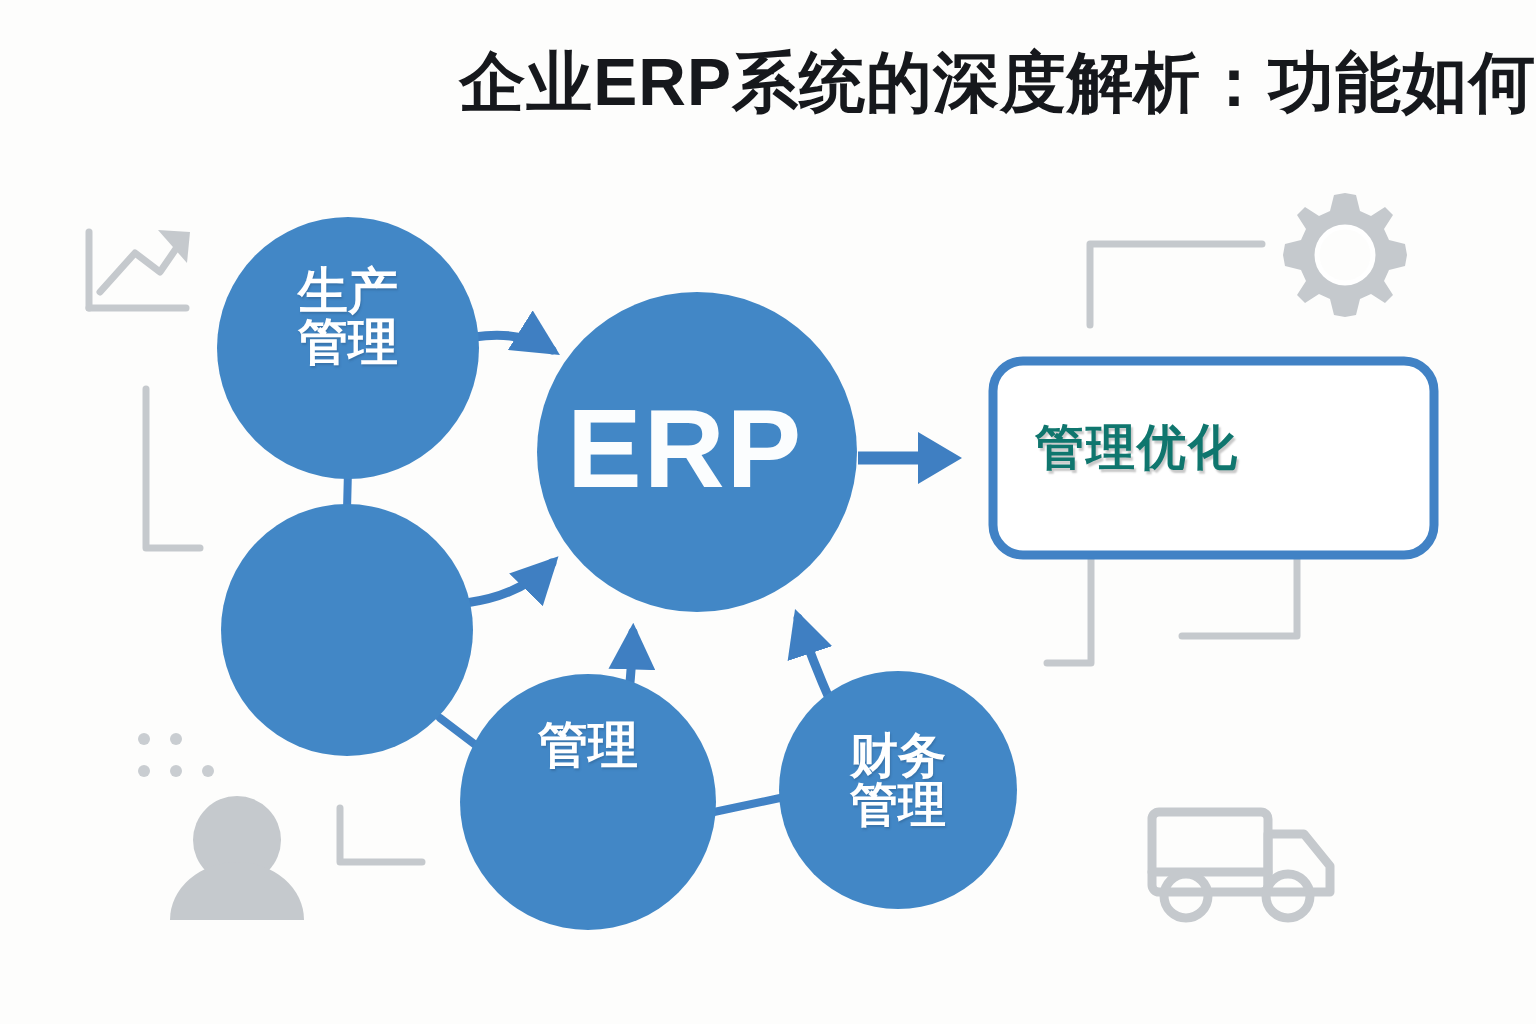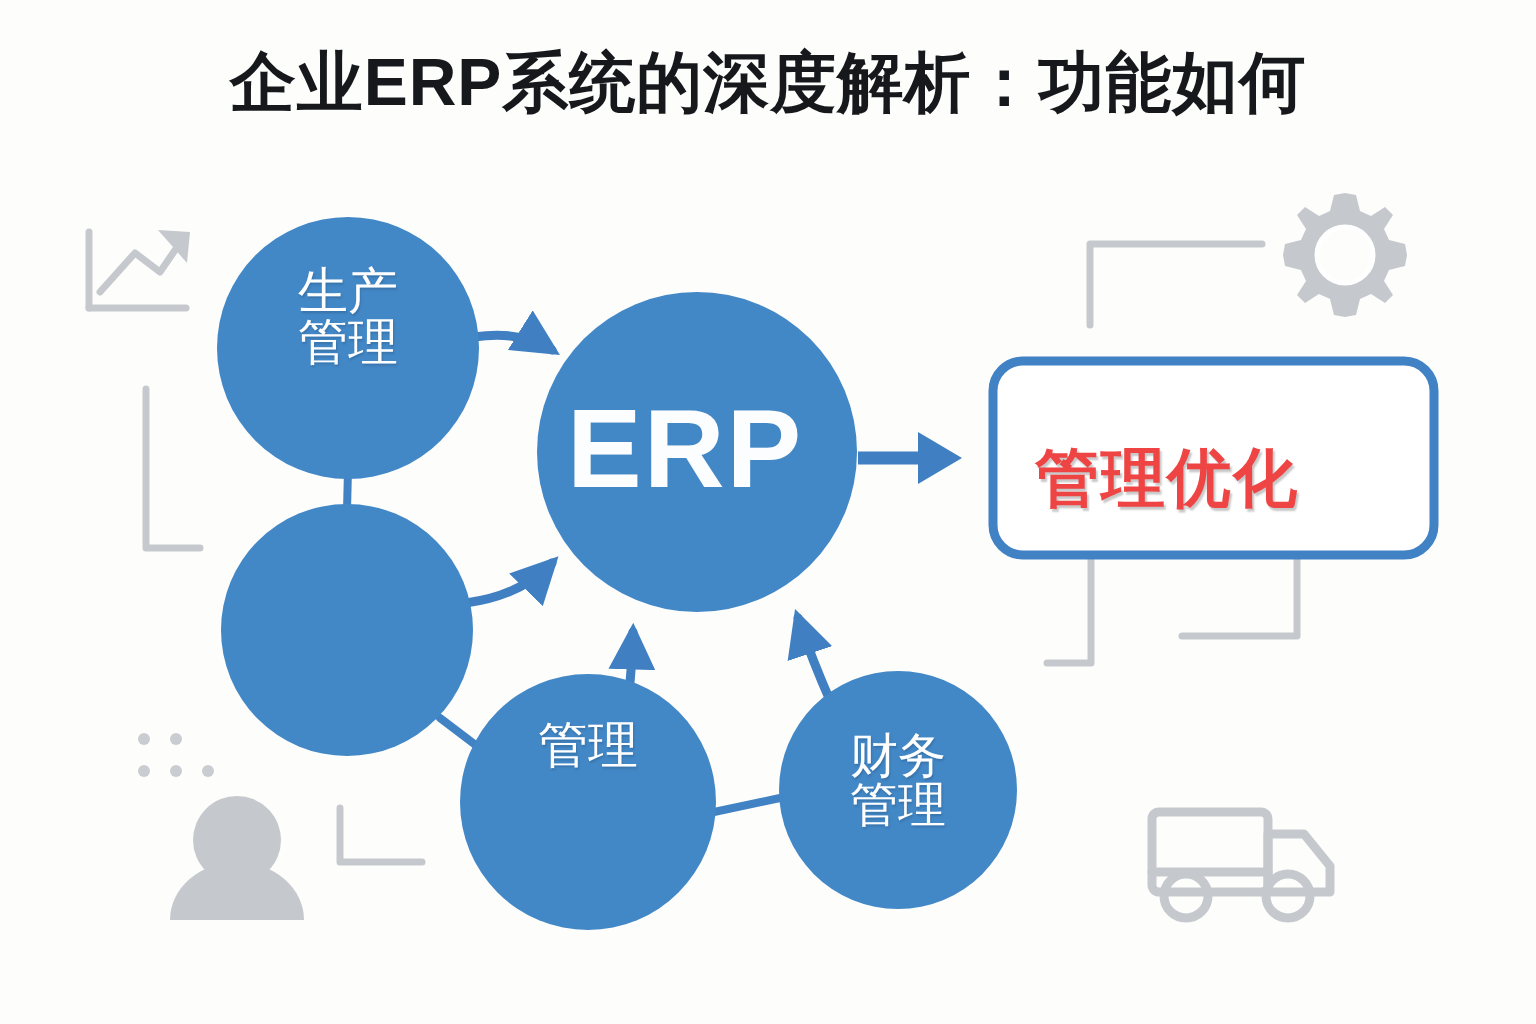--- a/index.html
+++ b/index.html
@@ -24,39 +24,39 @@
   }
   #bg-svg { z-index: 1; }
   #diagram-svg { z-index: 2; }
 
   .title-block {
     position: absolute;
     z-index: 5;
     left: 0;
     top: 42px;
     width: 1536px;
-    text-align: center;
+    text-align: right;
     pointer-events: none;
   }
   .title-line {
     display: block;
     font-size: 66px;
     font-weight: bold;
     color: #16181c;
     letter-spacing: 1px;
     line-height: 1.22;
     font-family: "Liberation Sans", "DejaVu Sans", sans-serif;
   }
 
   .node-label {
     position: absolute;
     z-index: 4;
     text-align: center;
     color: #ffffff;
-    font-weight: normal;
+    font-weight: bold;
     line-height: 1.02;
     pointer-events: none;
     text-shadow: 1px 2px 2px rgba(40,80,120,0.35);
     font-family: "Liberation Sans", "DejaVu Sans", sans-serif;
   }
   .node-label span { display: block; }
 
   .erp-label {
     position: absolute;
     z-index: 4;
@@ -64,28 +64,27 @@
     font-size: 112px;
     font-weight: bold;
     letter-spacing: 2px;
     pointer-events: none;
     font-family: "Liberation Sans", "DejaVu Sans", sans-serif;
   }
 
   .outcome-label {
     position: absolute;
     z-index: 4;
-    color: #ef4444;
-    font-size: 64px;
+    color: #0f766e;
+    font-size: 49px;
     font-weight: bold;
     letter-spacing: 2px;
     pointer-events: none;
     text-shadow: 2px 3px 2px rgba(0,0,0,0.22);
     font-family: "Liberation Sans", "DejaVu Sans", sans-serif;
-    margin-top: 20px;
   }
 </style>
 </head>
 <body>
 
 <div id="canvas">
 
   <svg id="bg-svg" viewBox="0 0 1536 1024">
     <g fill="none" stroke="#c5c9cd" stroke-width="7" stroke-linecap="round" stroke-linejoin="round">
 

